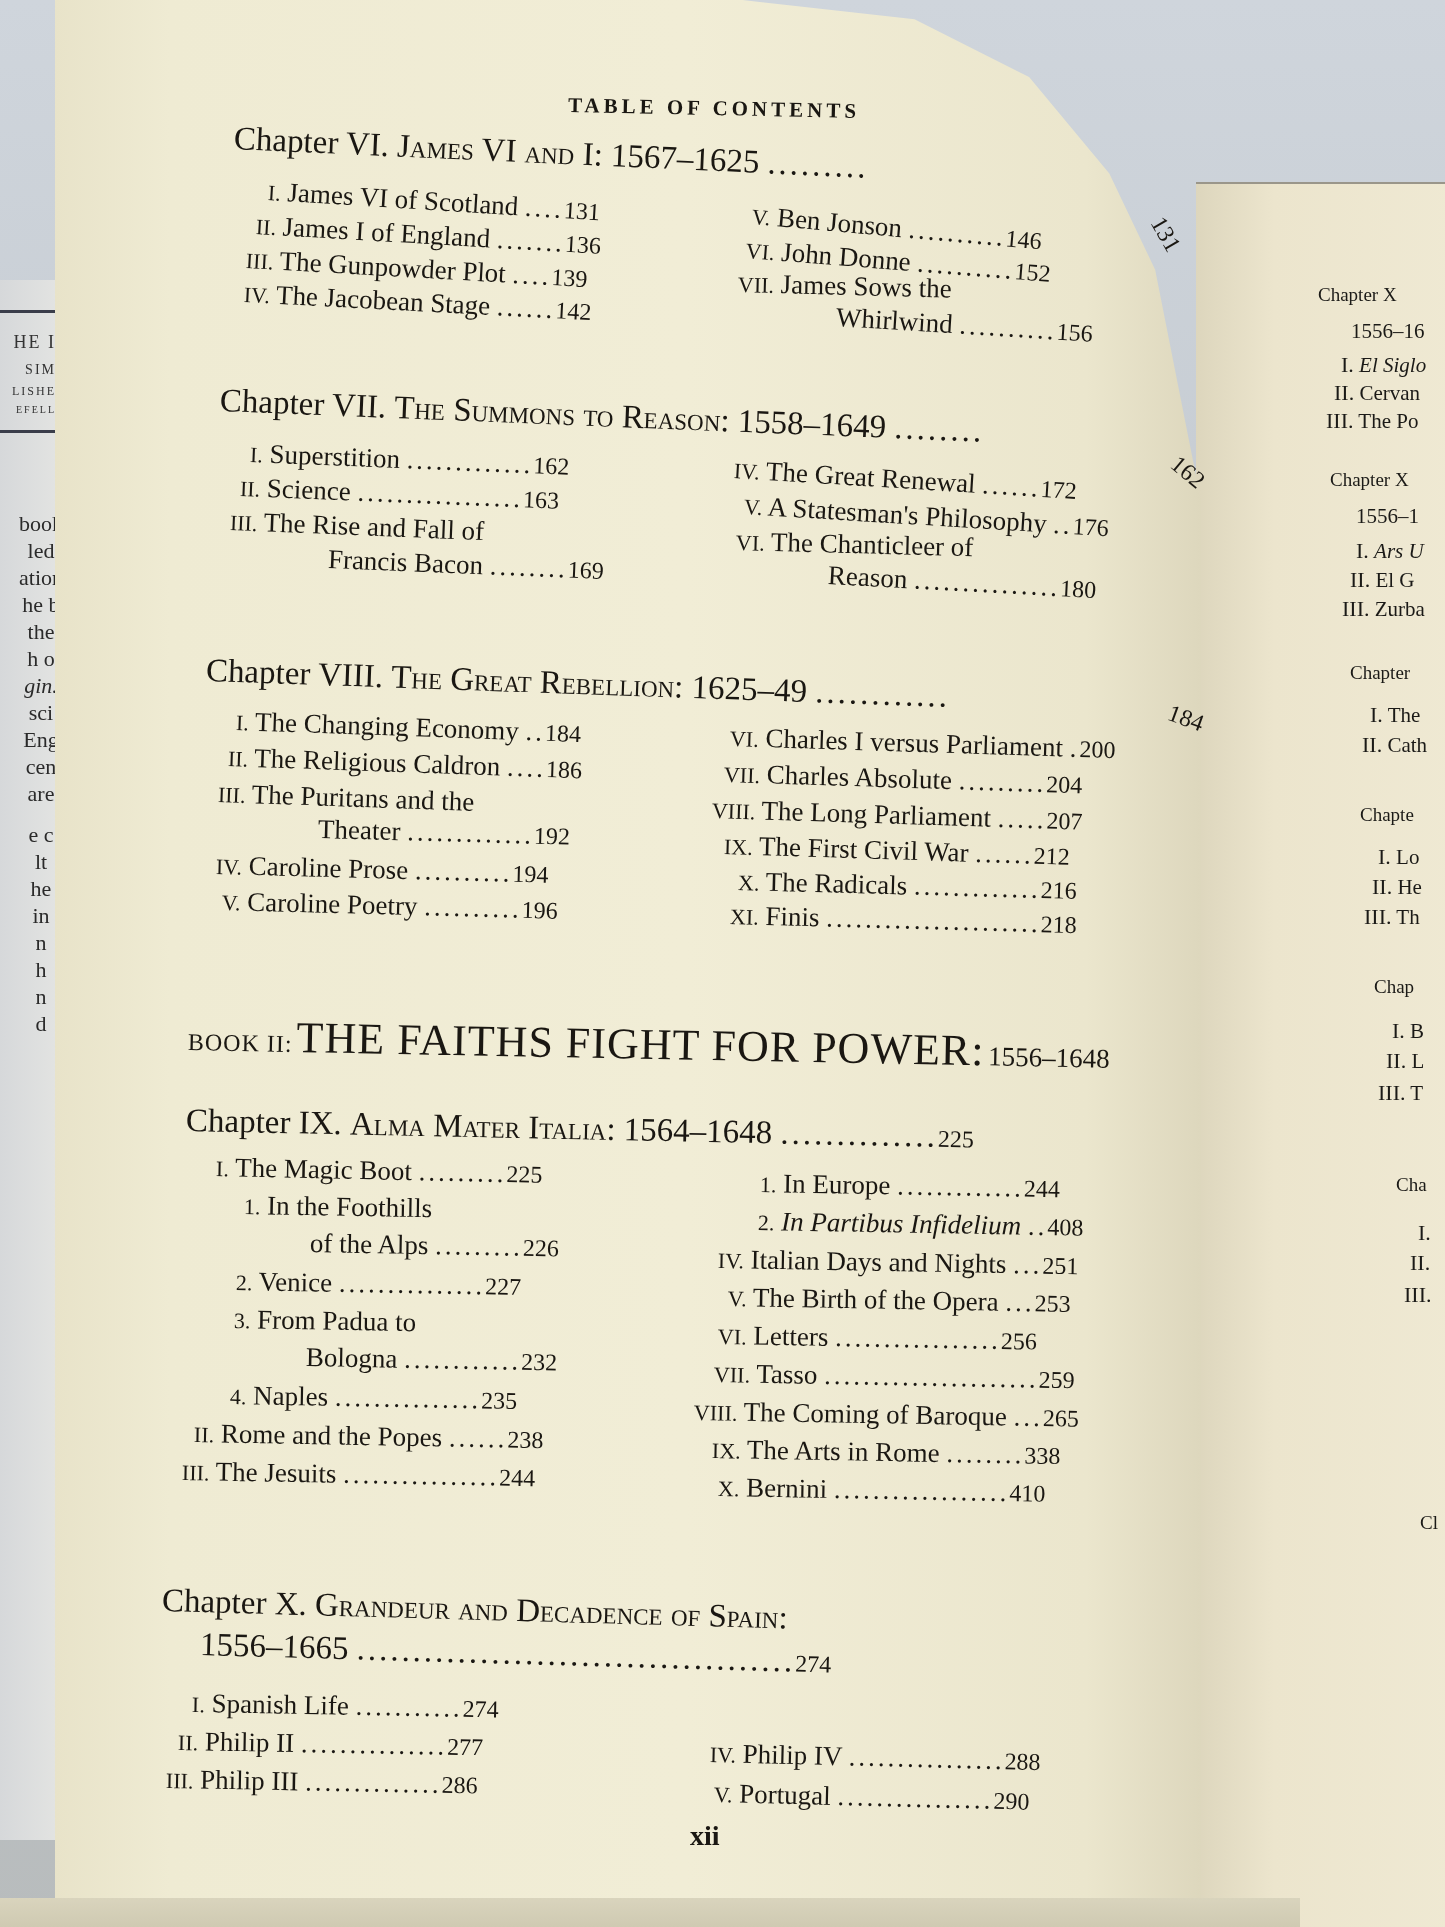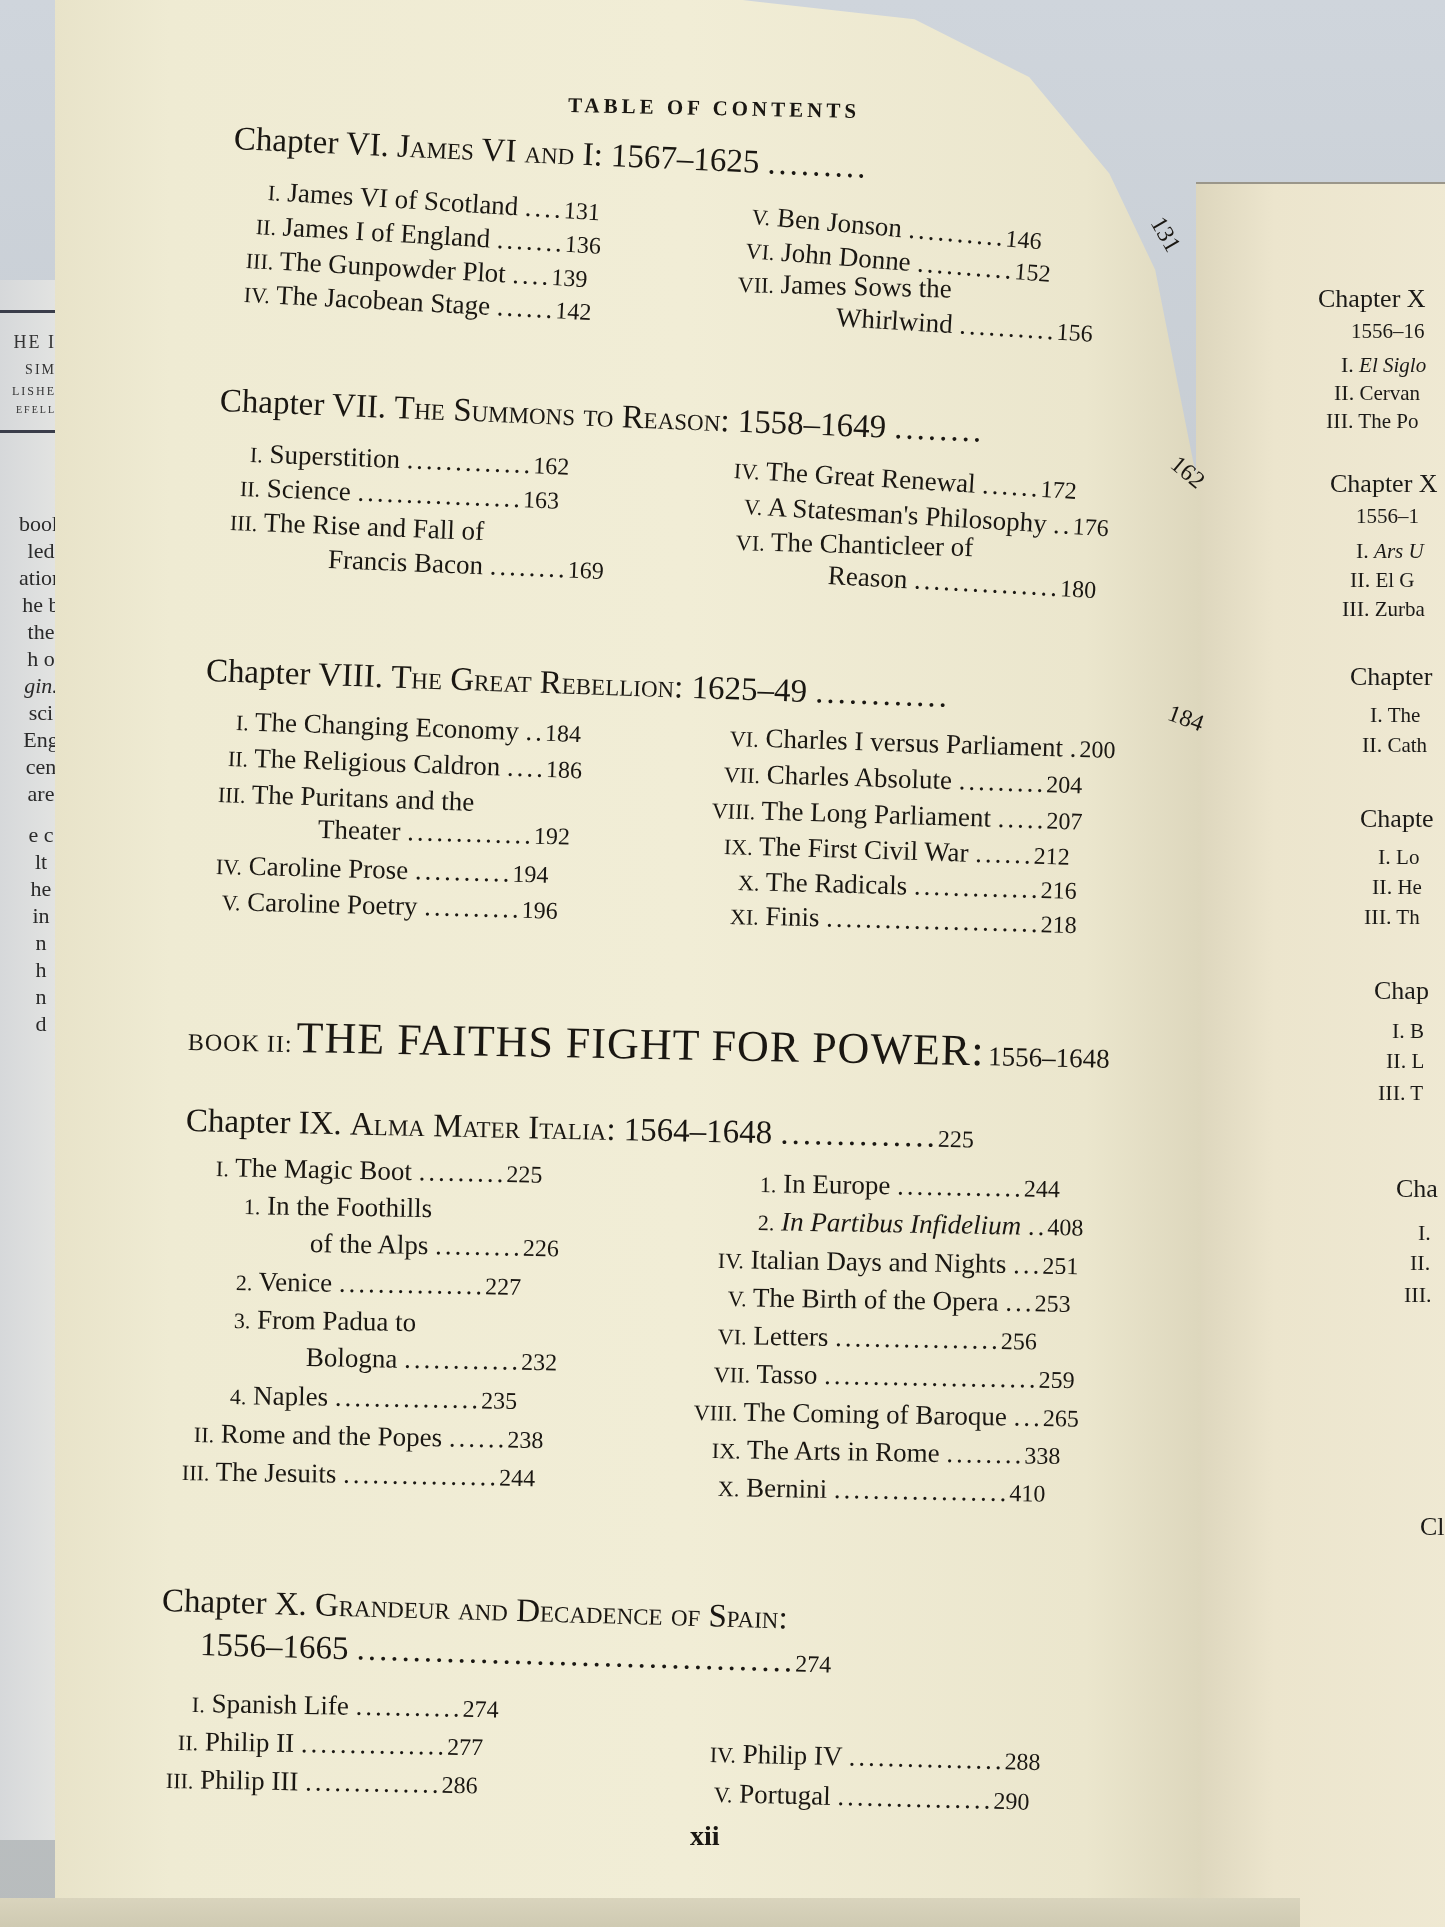--- a/index.html
+++ b/index.html
@@ -26,21 +26,21 @@
   .under-book .body div { overflow: hidden; }
 
   
   .right-page {
     position: absolute; left: 1196px; top: 182px; width: 260px; height: 1745px;
     background: linear-gradient(90deg, #ddd6bd 0%, #ece5cd 30%, #efe9d3 100%);
     border-top: 2px solid #9a968a;
     overflow: hidden;
   }
   .right-page .rp-item { position: absolute; white-space: nowrap; font-size: 21px; color: #1b1a17; }
-  .right-page .rp-chap { font-size: 26px; }
+  .right-page .rp-chap { font-size: 19px; }
 
   
   .page {
     position: absolute; left: 55px; top: 0; width: 1146px; height: 1927px;
     background: linear-gradient(90deg, #e8e3c9 0%, #efebd3 10%, #f1edd6 55%, #ebe6cd 90%, #ddd7bd 100%);
     border-top-right-radius: 190px 180px;
     clip-path: polygon(0 0, 60% 0, 75% 1%, 85% 4%, 92% 9%, 96% 14%, 98% 20%, 100% 26%, 100% 100%, 0 100%);
     box-shadow: 6px 0 10px rgba(0,0,0,0.15);
   }
   .page-edge-bottom {

